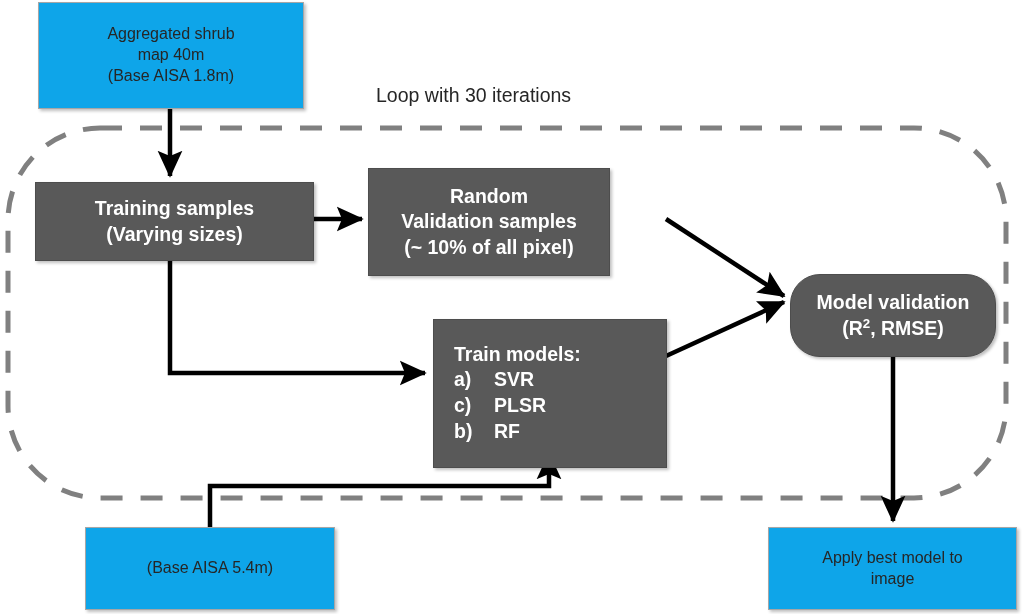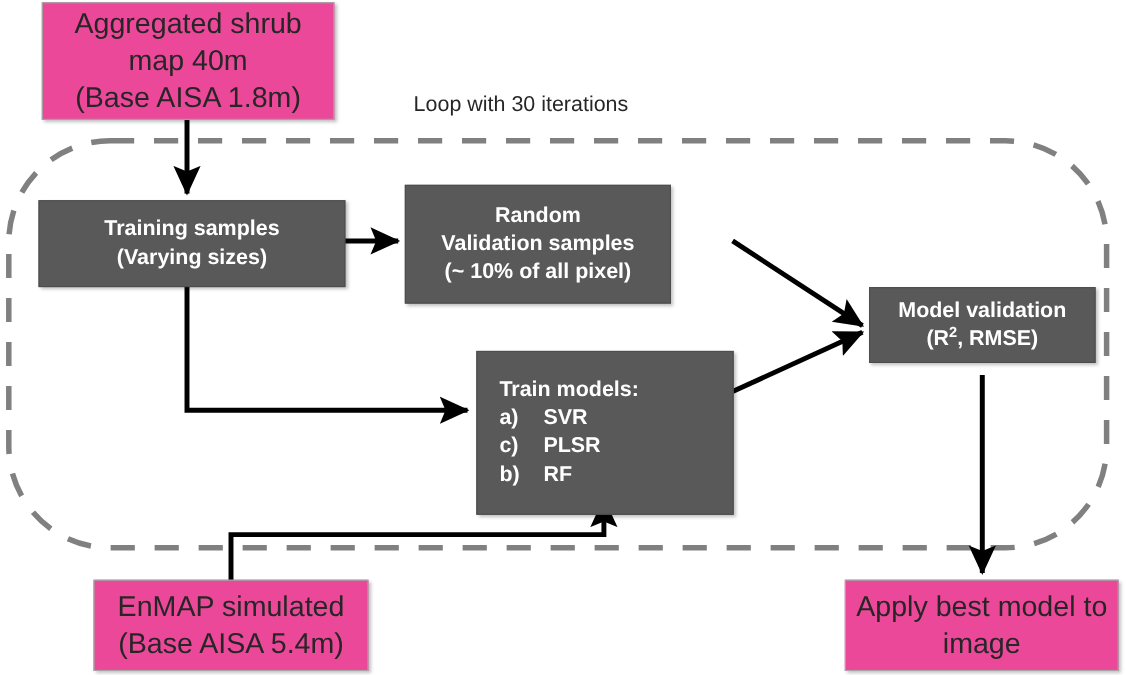--- a/index.html
+++ b/index.html
@@ -28,25 +28,25 @@
     position: absolute;
     box-sizing: border-box;
     display: flex;
     align-items: center;
     justify-content: center;
     text-align: center;
     line-height: 1.30;
     z-index: 3;
   }
   .node-light {
-    background: #ec4899;
+    background: #0ea5e9;
     border: 1px solid #a6a6a6;
     color: #262626;
     box-shadow: 2px 2px 3px rgba(0,0,0,0.25);
-    font-size: 26px;
+    font-size: 16px;
   }
   .node-dark {
     background: #595959;
     border: 1px solid #4d4d4d;
     color: #ffffff;
     box-shadow: 2px 2px 3px rgba(0,0,0,0.25);
     font-weight: bold;
     font-size: 19.5px;
   }
   .node-dark.align-left {
@@ -144,30 +144,29 @@
     <div class="node-inner">
       <div style="padding-left:14px;">Train models:</div>
       <div class="model-list">
         <span class="model-row"><span class="marker">a)</span><span>SVR</span></span>
         <span class="model-row"><span class="marker">c)</span><span>PLSR</span></span>
         <span class="model-row"><span class="marker">b)</span><span>RF</span></span>
       </div>
     </div>
   </div>
 
-  <div class="node node-dark" style="left:790px; top:261px; width:206px; height:69px;">
+  <div class="node node-dark" style="left:790px; top:274px; width:206px; height:83px;border-radius:30px;">
     <div class="node-inner">
       <div>Model validation</div>
       <div><span>(R</span><sup>2</sup><span>, RMSE)</span></div>
     </div>
   </div>
 
   <div class="node node-light" style="left:85px; top:527px; width:250px; height:83px;">
     <div class="node-inner">
-      <div>EnMAP simulated</div>
       <div>(Base AISA 5.4m)</div>
     </div>
   </div>
 
   <div class="node node-light" style="left:768px; top:527px; width:249px; height:83px;">
     <div class="node-inner">
       <div>Apply best model to</div>
       <div>image</div>
     </div>
   </div>

